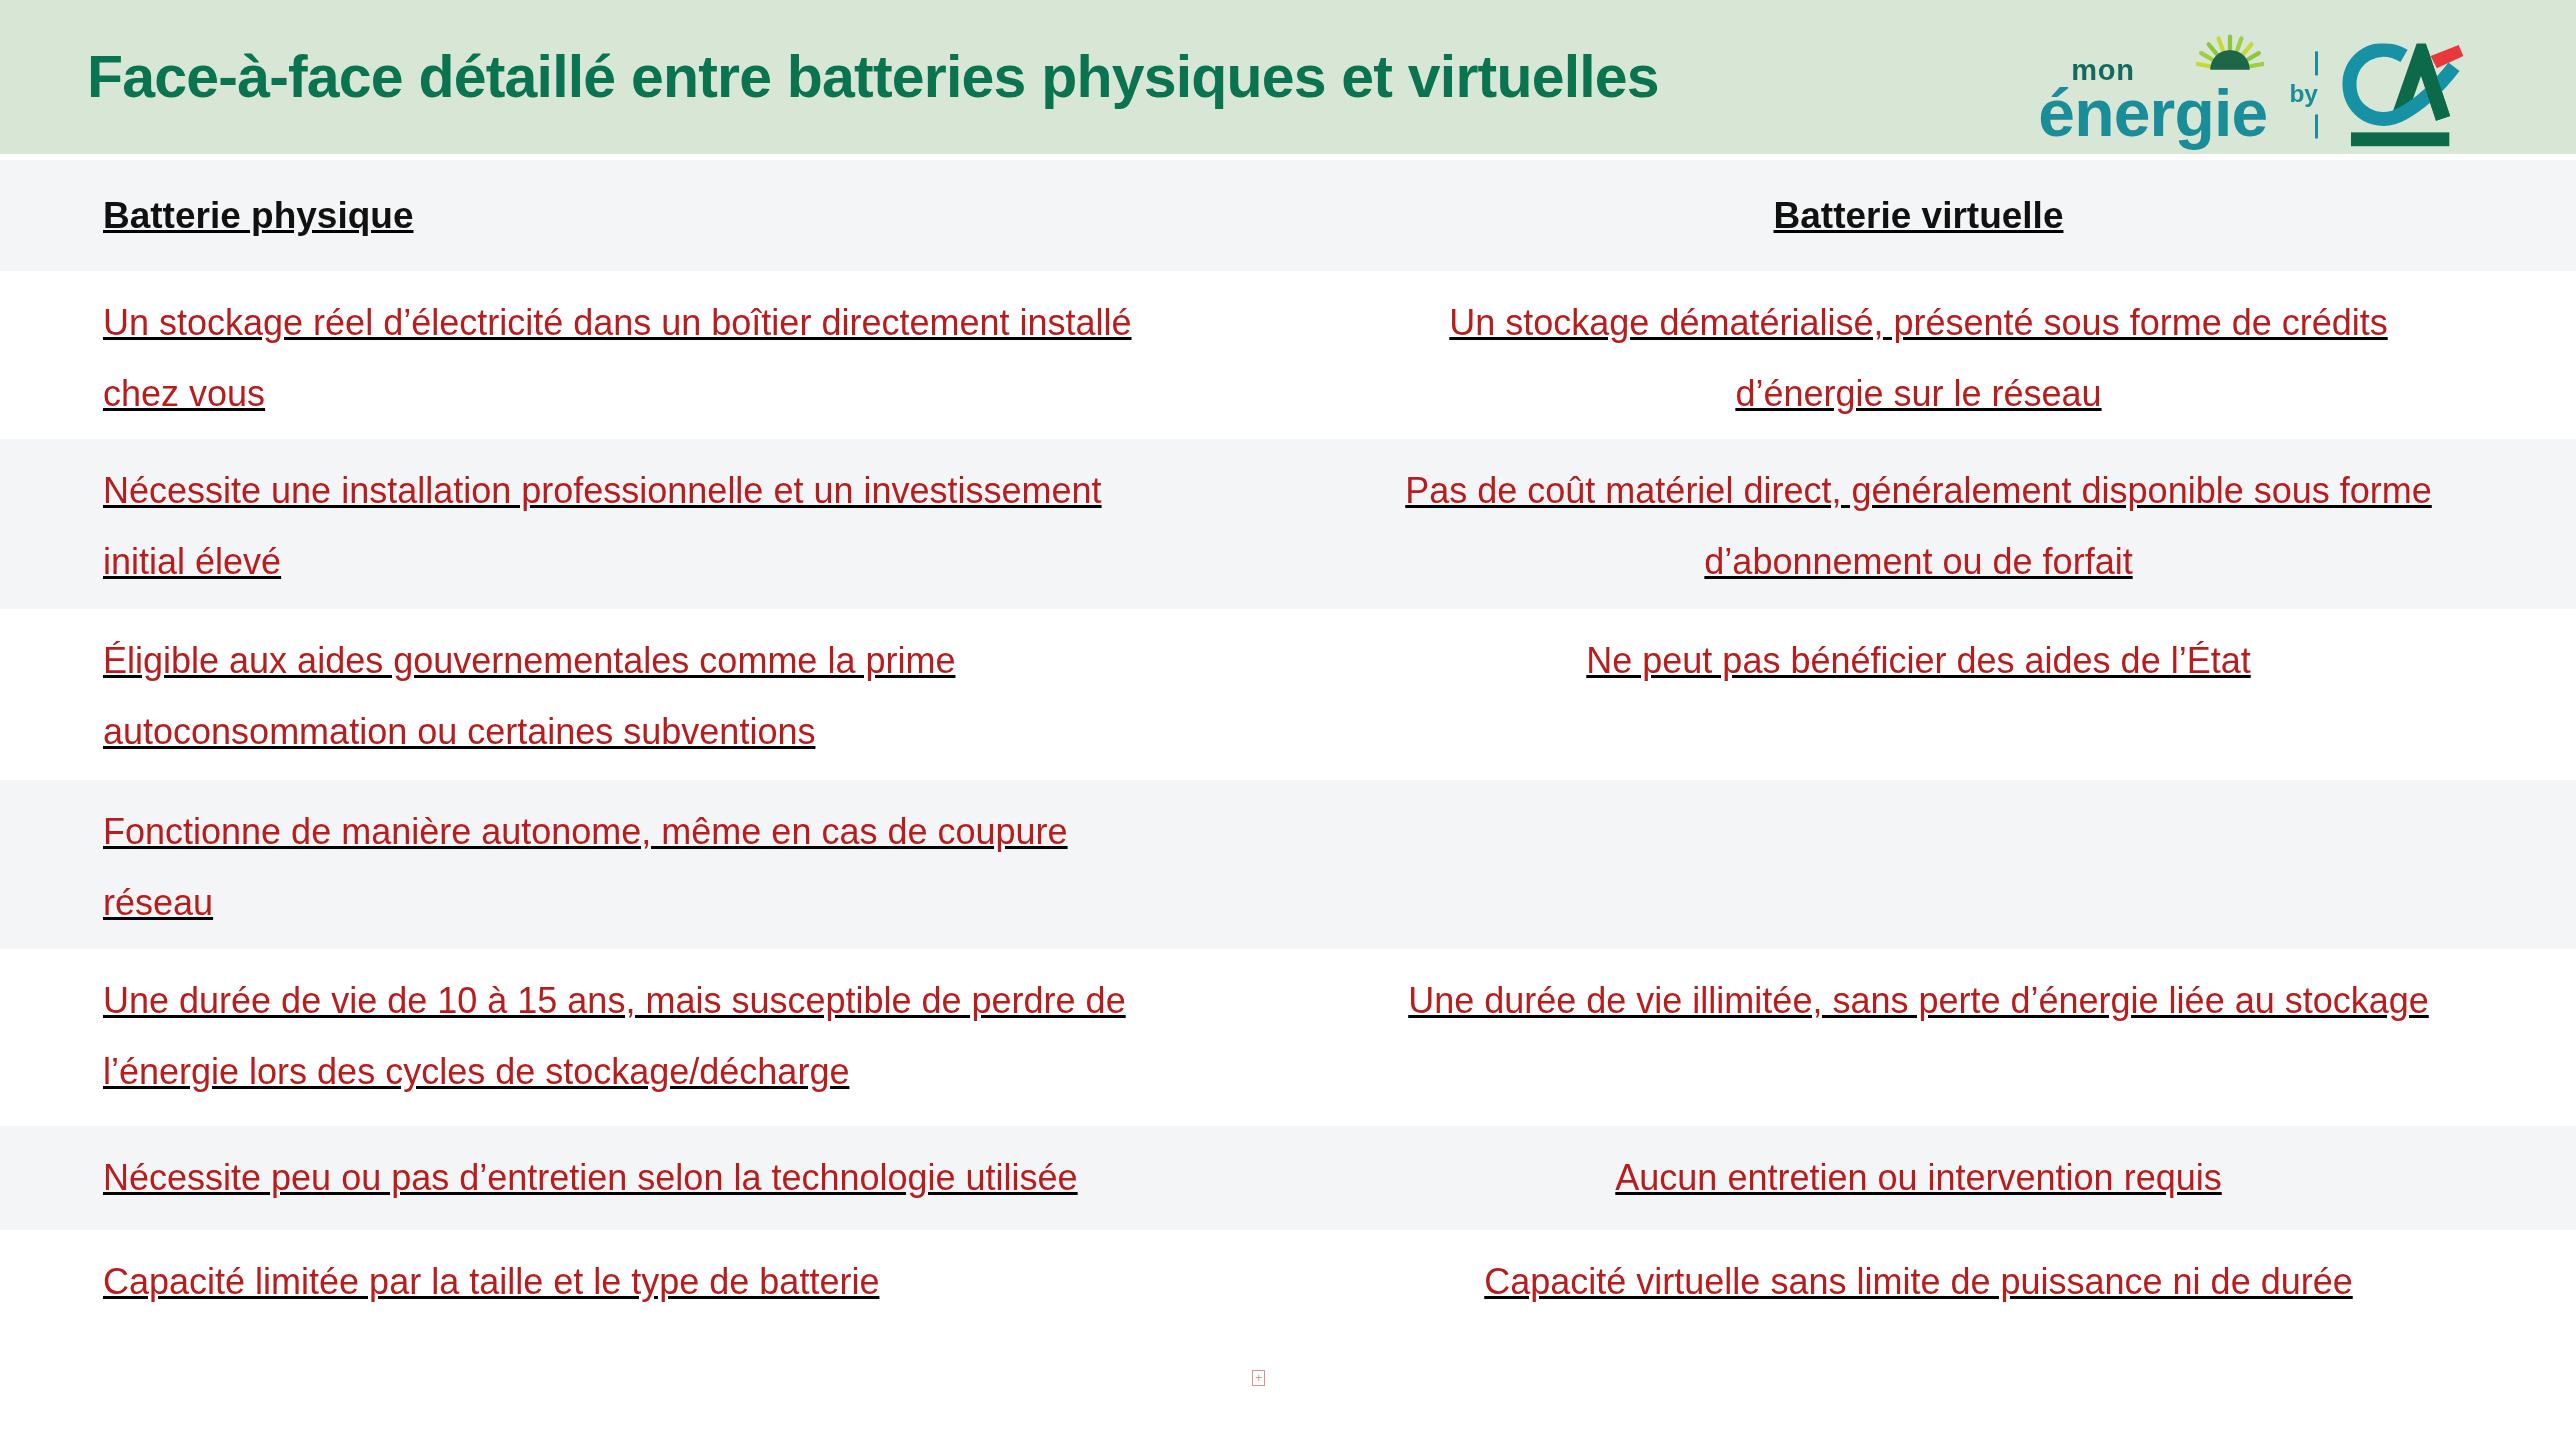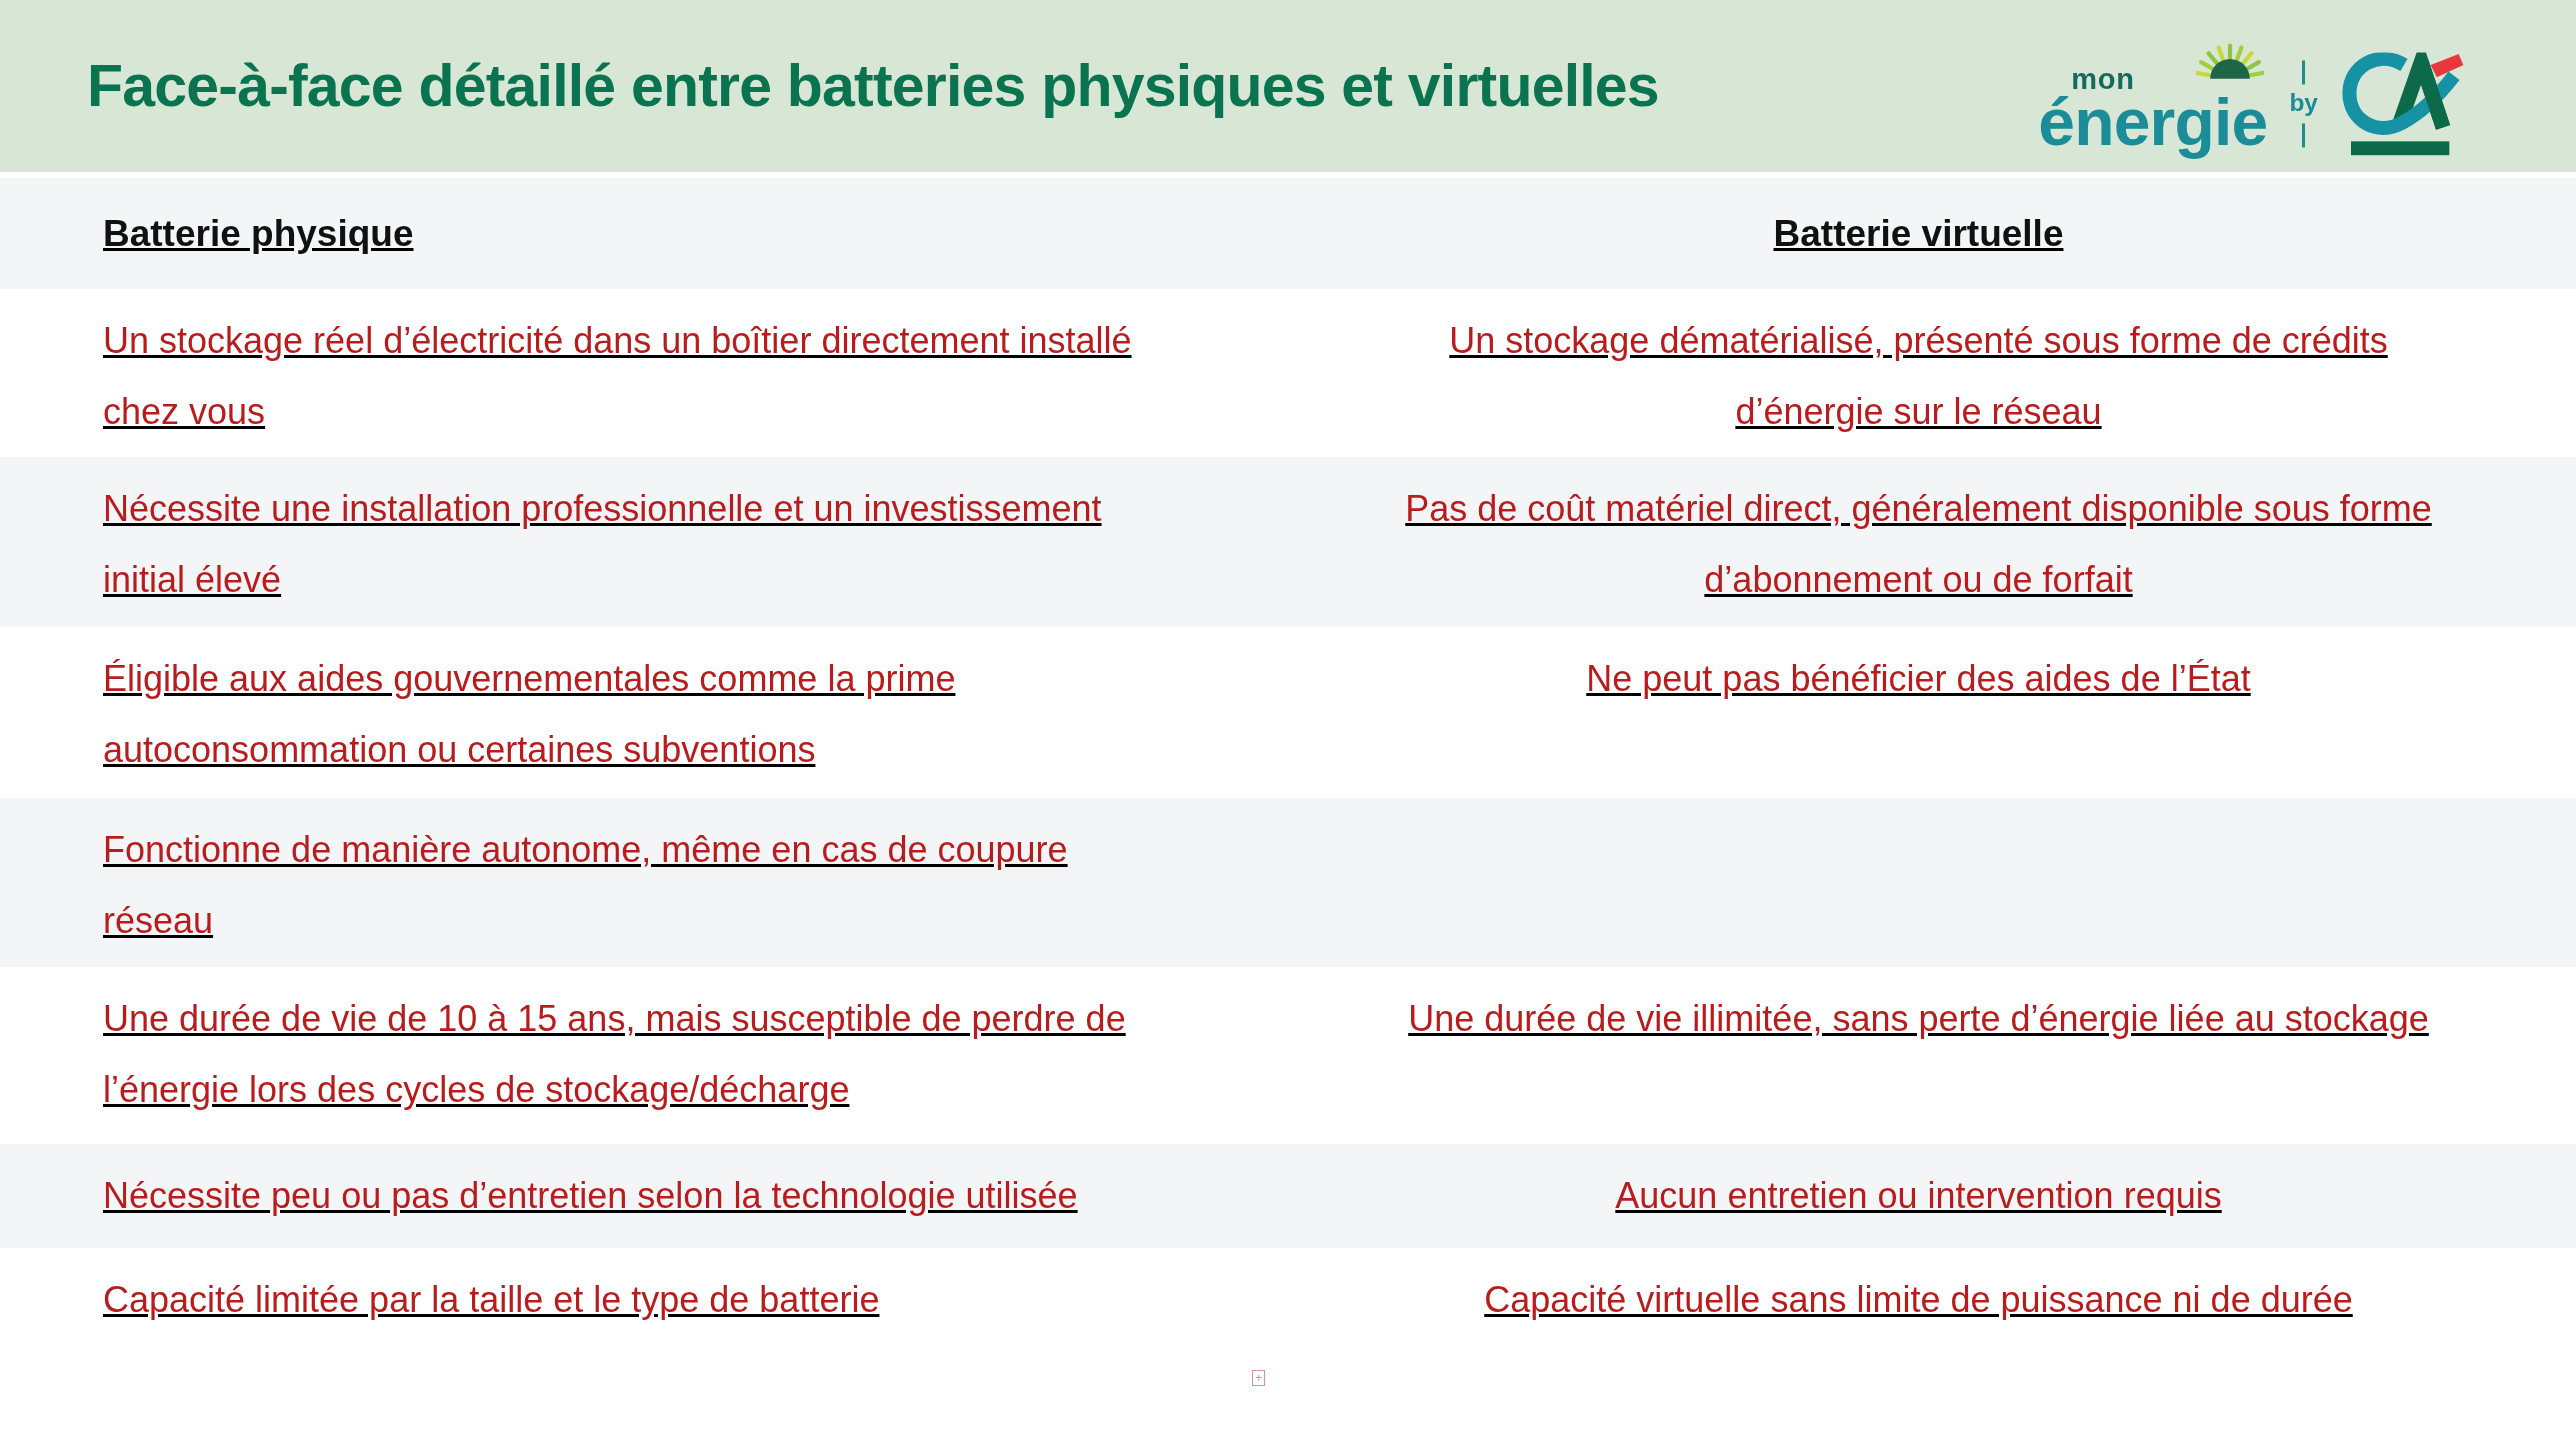--- a/index.html
+++ b/index.html
@@ -5,32 +5,32 @@
   html,body{margin:0;padding:0;}
   body{
     width:2576px;height:1431px;
     font-family:"Liberation Sans","DejaVu Sans",sans-serif;
     background:#ffffff;
   }
   .page{width:100%;height:100%;display:flex;flex-direction:column;position:relative;overflow:hidden;}
 
   
   .banner{
-    height:172px;flex:0 0 auto;background:#d8e7d5;
+    height:154px;flex:0 0 auto;background:#d8e7d5;
     display:flex;align-items:center;justify-content:space-between;
     padding:0 111px 0 87px;box-sizing:border-box;
   }
   .title{margin:0;font-size:59px;font-weight:700;color:#0a7450;letter-spacing:-0.8px;}
 
   .logo{display:flex;align-items:center;gap:22px;transform:translateY(17.4px);}
   .me-text{position:relative;padding-top:38px;}
   .mon{position:absolute;top:17px;left:33px;font-size:29px;font-weight:700;color:#156a60;letter-spacing:0.8px;}
   .sun{position:absolute;top:-6.3px;right:3.2px;width:68px;height:40px;}
   .energie{font-size:66px;font-weight:700;color:#1b8d99;letter-spacing:-0.8px;}
-  .by-sep{display:flex;flex-direction:column;align-items:center;gap:5.5px;}
+  .by-sep{display:flex;flex-direction:column;align-items:flex-end;gap:5.5px;}
   .by-sep .bar{width:3.2px;height:24px;background:#1b8d99;display:block;}
   .by{font-size:24.5px;font-weight:600;color:#1b8d99;}
   .ca{width:125px;height:103px;}
 
   
   .table{flex:1;display:flex;flex-direction:column;margin-top:6.3px;text-decoration:underline;}
   .row{display:grid;grid-template-columns:1312px 1fr;}
   .row.gray{background:#f4f5f7;}
   .header-row{background:#f4f5f7;min-height:111px;align-items:center;}
   .cell{

